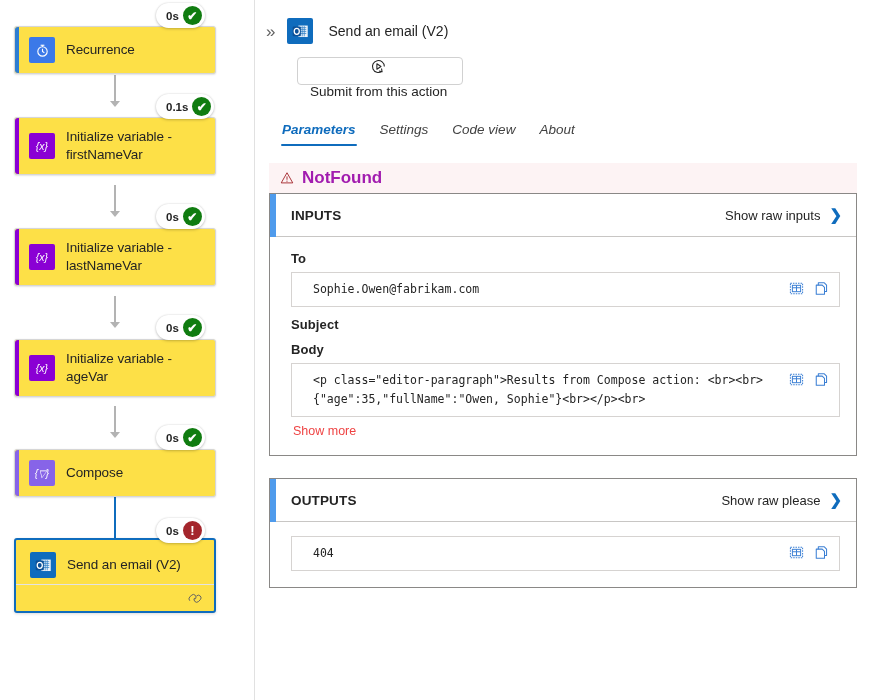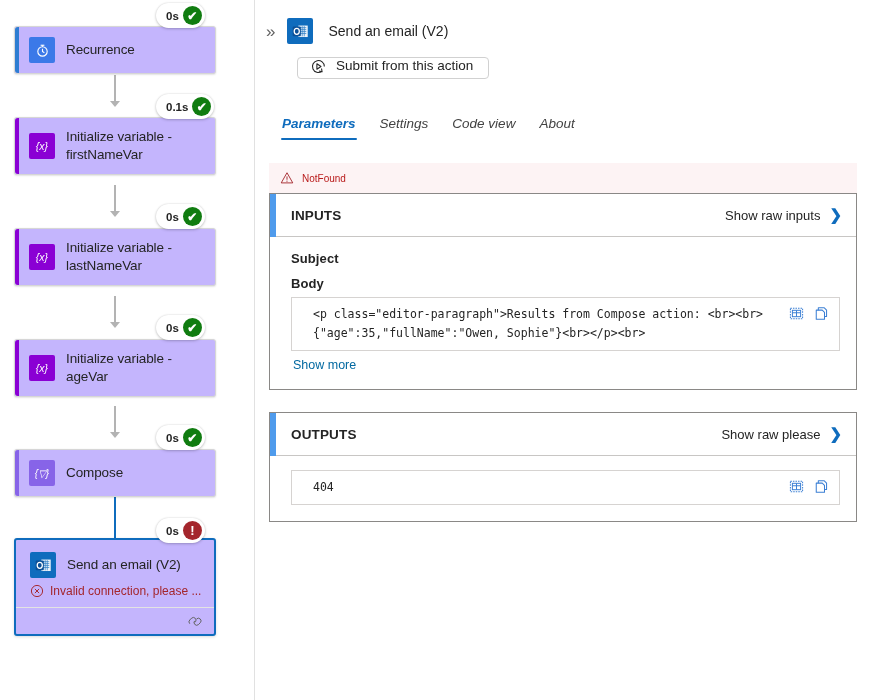--- a/index.html
+++ b/index.html
@@ -18,21 +18,21 @@
     width: 255px; height: 700px;
     background: #ffffff;
     border-right: 1px solid #e1e1e1;
     overflow: hidden;
   }
 
   .node {
     position: absolute;
     left: 14px;
     width: 202px;
-    background: #c4b5fd;
+    background: #fde047;
     border: 1px solid #d6d6d6;
     border-radius: 3px;
     box-shadow: 0 1px 2px rgba(0,0,0,0.10), 0 0 2px rgba(0,0,0,0.06);
   }
   .node .accent {
     position: absolute; left: 0; top: 0; bottom: 0;
     width: 4px;
     border-radius: 3px 0 0 3px;
   }
   .node-row {
@@ -121,28 +121,29 @@
   }
   .out-ico {
     width: 26px; height: 26px; min-width: 26px;
     background: #0f6cbd; border-radius: 2px;
     display: flex; align-items: center; justify-content: center;
   }
   .panel-title { font-size: 14px; color: #242424; margin-left: 5px; }
 
   .submit-btn {
     margin: 13px 0 0 41px;
-    display: inline-flex; gap: 9px;
-    height: 22px; padding: 0 15px 0 12px;
+    display: inline-flex; align-items: center; gap: 9px;
+    height: 28px; padding: 0 15px 0 12px;
     background: #fff;
     border: 1px solid #d1d1d1;
     border-radius: 4px;
     font-size: 13.5px; color: #242424;
     cursor: pointer;
     font-family: "Liberation Sans", sans-serif;
+    flex-direction: column;
   }
 
   .tabs {
     display: flex; align-items: flex-end;
     gap: 0;
     margin: 28px 0 0 14px;
     height: 33px;
   }
   .tab {
     position: relative;
@@ -164,23 +165,23 @@
     left: 0; top: 163px; right: 0; bottom: 0;
     padding: 0 13px 0 13px;
     overflow: hidden;
   }
 
   .err-banner {
     display: flex; align-items: center; gap: 8px;
     background: #fdf3f4;
     height: 30px;
     padding: 0 11px;
-    font-size: 10px;
-    color: #b91c1c;
-    font-weight: 400;
+    font-size: 17px;
+    color: #a21caf;
+    font-weight: 700;
   }
 
   .card {
     border: 1px solid #8a8886;
     background: #fff;
     position: relative;
   }
   .card-head {
     display: flex; align-items: center; justify-content: space-between;
     height: 43px;
@@ -230,21 +231,21 @@
     white-space: pre-wrap;
     word-break: break-word;
   }
   .field-acts { display: flex; align-items: center; gap: 10px; padding-top: 1px; }
   .ico-btn { cursor: pointer; display: flex; line-height: 0; }
 
   .show-more {
     display: inline-block;
     margin: 7px 0 0 2px;
     font-size: 12.5px;
-    color: #0369a1;
+    color: #ef4444;
     cursor: pointer;
   }
   .spacer { height: 22px; }
 </style>
 </head>
 <body>
 
 <div id="app">
 
   <div id="canvas">
@@ -349,27 +350,20 @@
               <line x1="9.5" y1="8.6" x2="16.8" y2="8.6"></line>
                 <line x1="9.5" y1="10.9" x2="16.8" y2="10.9"></line>
               <line x1="12" y1="2.2" x2="12" y2="14.2"></line>
                 <line x1="14.4" y1="2.2" x2="14.4" y2="14.2"></line>
             </g>
             <rect x="0.8" y="2.6" width="9.6" height="11.4" rx="1.1" fill="#0b4f96"></rect>
             <ellipse cx="5.6" cy="8.3" rx="3" ry="3.6" fill="none" stroke="#fff" stroke-width="1.5"></ellipse>
           </svg>
         </div>
         <div class="node-title">Send an email (V2)</div>
-      </div>
-      <div class="node-sub">
-        <svg width="14" height="14" viewBox="0 0 16 16" style="flex:none">
-          <circle cx="8" cy="8" r="6.4" fill="none" stroke="#a4262c" stroke-width="1.1"></circle>
-          <path d="M5.6 5.6 L10.4 10.4 M10.4 5.6 L5.6 10.4" stroke="#a4262c" stroke-width="1.1"></path>
-        </svg>
-        <span>Invalid connection, please ...</span>
       </div>
       <div class="node-foot">
         <svg width="16" height="13" viewBox="0 0 18 14">
           <path d="M2 9.5 a3 3 0 0 1 0-4.2 l2.2-2.2 a3 3 0 0 1 4.2 4.2 l-0.8 0.8" fill="none" stroke="#616161" stroke-width="1.1"></path>
           <path d="M9.6 4.2 a3 3 0 0 1 4.2 0 a3 3 0 0 1 0 4.2 l-2.2 2.2 a3 3 0 0 1-4.2-4.2" fill="none" stroke="#616161" stroke-width="1.1"></path>
         </svg>
       </div>
     </div>
   </div>
 
@@ -427,20 +421,41 @@
       <div class="card">
         <div class="card-head">
           <h3>INPUTS</h3>
           <div class="raw-link">
             <span>Show raw inputs</span>
             <span class="chev">❯</span>
           </div>
         </div>
         <div class="card-body">
 
+          <div class="field">
+            <div class="field-label">To</div>
+            <div class="field-box">
+              <div class="field-val">Sophie.Owen@fabrikam.com</div>
+              <div class="field-acts">
+                <span class="ico-btn">
+                  <svg width="15" height="15" viewBox="0 0 16 16">
+                    <rect x="1.5" y="2.5" width="13" height="11" fill="none" stroke="#3b7fd4" stroke-width="1.1" stroke-dasharray="1.6 1.1"></rect>
+                    <rect x="3.6" y="4.6" width="8.8" height="6.8" fill="none" stroke="#3b7fd4" stroke-width="1.05"></rect>
+                    <path d="M3.6 7.2 H12.4 M8 4.6 V11.4" stroke="#3b7fd4" stroke-width="1.05"></path>
+                  </svg>
+                </span>
+                <span class="ico-btn">
+                  <svg width="15" height="15" viewBox="0 0 16 16">
+                    <path d="M4.6 1.9 H11 L13.4 4.3 V11.2 H4.6 Z" fill="none" stroke="#3b7fd4" stroke-width="1.1" stroke-linejoin="round"></path>
+                    <path d="M2.4 4.4 H8.8 L11.2 6.8 V14.1 H2.4 Z" fill="#fff" stroke="#3b7fd4" stroke-width="1.1" stroke-linejoin="round"></path>
+                  </svg>
+                </span>
+              </div>
+            </div>
+          </div>
 
           <div class="field">
             <div class="field-label">Subject</div>
           </div>
 
           <div class="field" style="margin-bottom:0">
             <div class="field-label">Body</div>
             <div class="field-box">
               <div class="field-val">&lt;p class="editor-paragraph"&gt;Results from Compose action: &lt;br&gt;&lt;br&gt;{"age":35,"fullName":"Owen, Sophie"}&lt;br&gt;&lt;/p&gt;&lt;br&gt;</div>
               <div class="field-acts">

